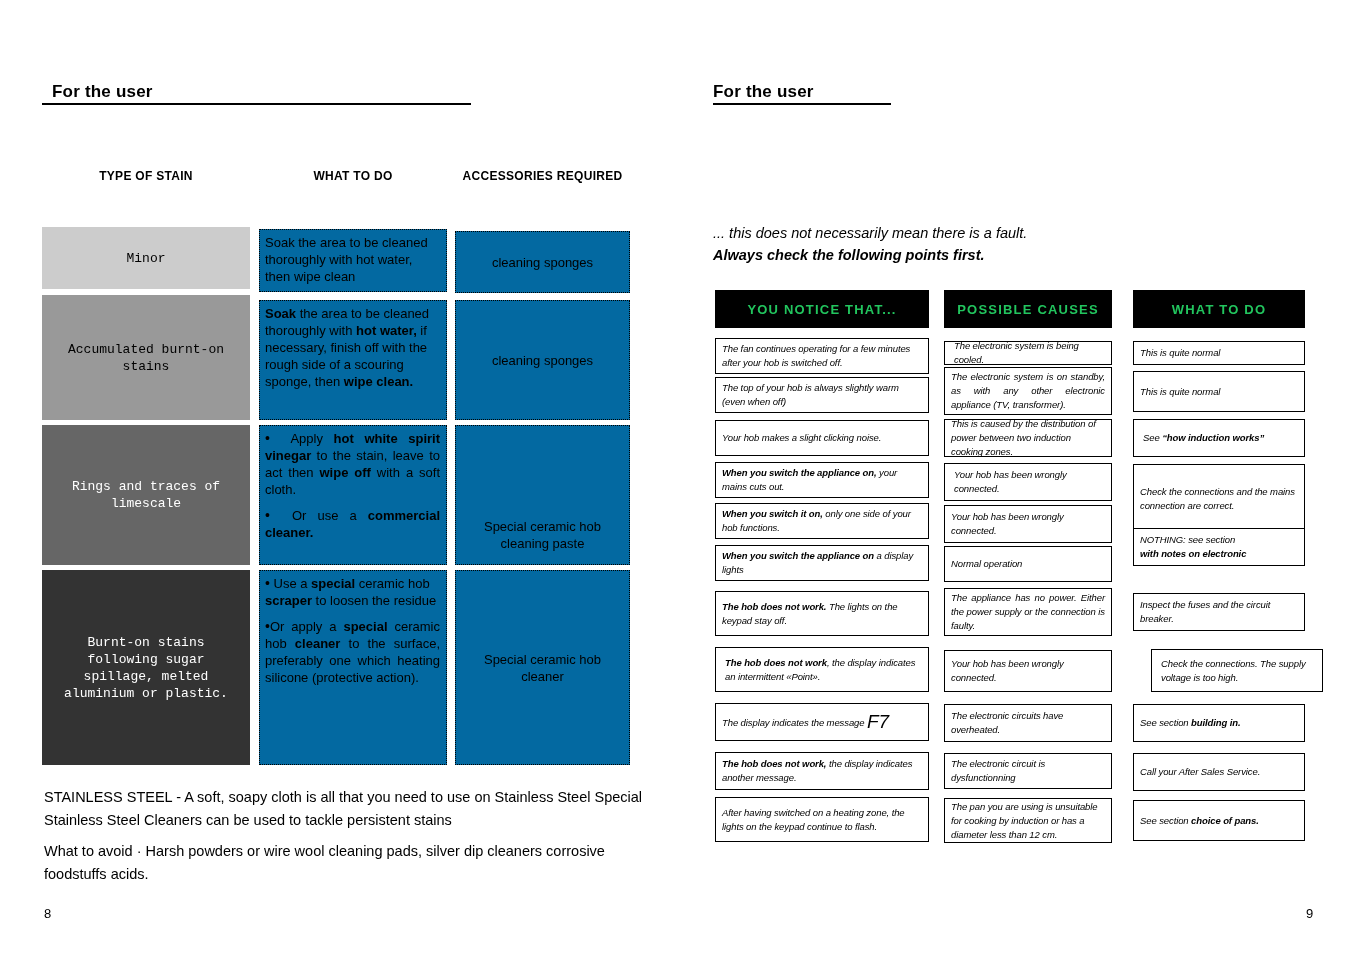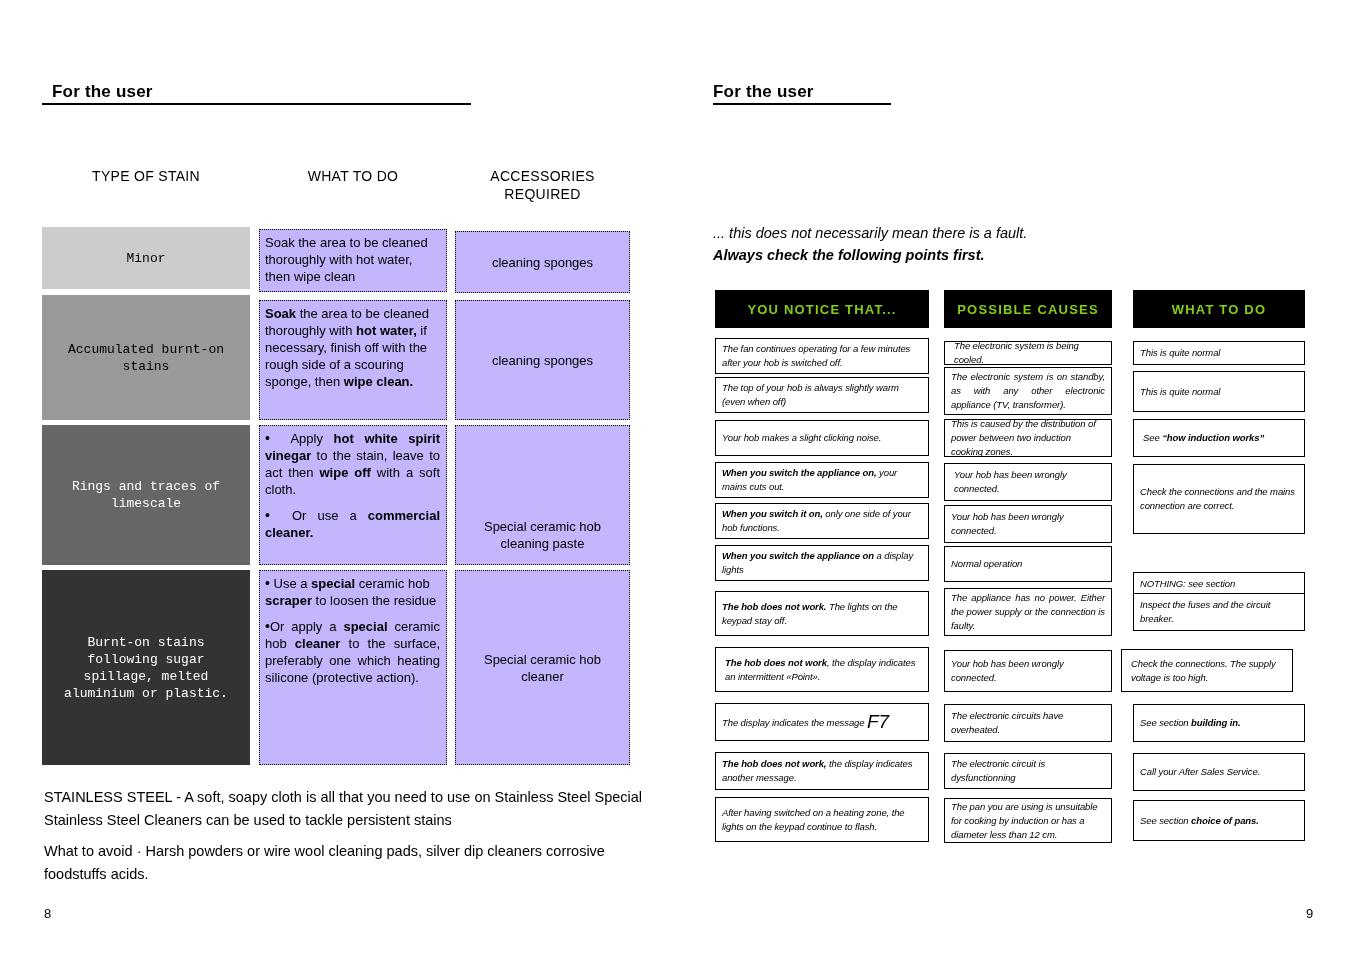--- a/index.html
+++ b/index.html
@@ -39,22 +39,22 @@
     position: absolute;
     height: 2px;
     background: #000;
   }
   .rule-left  { left: 42px;  top: 103px; width: 429px; }
   .rule-right { left: 713px; top: 103px; width: 178px; }
 
   
   .col-head {
     position: absolute;
-    font-weight: normal;
-    font-size: 14px;
+    font-weight: bold;
+    font-size: 12px;
     text-align: center;
     letter-spacing: 0.3px;
     line-height: 18px;
   }
   .ch-type { left: 42px;  top: 167px; width: 208px; }
   .ch-what { left: 259px; top: 167px; width: 188px; }
   .ch-acc  { left: 455px; top: 167px; width: 175px; }
 
   .cell {
     position: absolute;
@@ -69,21 +69,21 @@
     align-items: center;
     justify-content: center;
     text-align: center;
     padding: 4px 8px;
   }
   .stain-cell .txt { width: 100%; font-family: Liberation Mono, monospace; }
 
   
   .box-cell {
     border: 1px dotted #000;
-    background: #c4b5fd;
+    background: #0369a1;
     padding: 4px 6px 4px 5px;
   }
   .box-cell.center {
     display: flex;
     align-items: center;
     justify-content: center;
     text-align: center;
     padding: 4px 8px;
   }
   .box-cell p {
@@ -126,21 +126,21 @@
     font-size: 14.5px;
     font-style: italic;
     line-height: 22px;
   }
   .intro .strong { font-weight: bold; }
 
   
   .tbl-head {
     position: absolute;
     background: #000;
-    color: #84cc16;
+    color: #22c55e;
     font-weight: bold;
     font-size: 13px;
     letter-spacing: 1.2px;
     text-align: center;
     display: flex;
     align-items: center;
     justify-content: center;
     line-height: 17px;
     box-sizing: border-box;
     padding: 2px;
@@ -318,30 +318,30 @@
   </div>
   <div class="tb" style="left:1133px; top:371px; width:172px; height:41px;">
     <span class="inner">This is quite normal</span>
   </div>
   <div class="tb pad-mid" style="left:1133px; top:419px; width:172px; height:38px;">
     <span class="inner"><span>See </span><b>“how induction works”</b></span>
   </div>
   <div class="tb" style="left:1133px; top:464px; width:172px; height:70px;">
     <span class="inner">Check the connections and the mains connection are correct.</span>
   </div>
-  <div class="tb" style="left:1133px; top:572px; width:172px; height:38px;">
+  <div class="tb" style="left:1133px; top:528px; width:172px; height:38px;">
     <span class="inner">
       <span>NOTHING: see section</span><br>
       <b>with notes on electronic</b>
     </span>
   </div>
   <div class="tb" style="left:1133px; top:593px; width:172px; height:38px;">
     <span class="inner">Inspect the fuses and the circuit breaker.</span>
   </div>
-  <div class="tb pad-mid" style="left:1121px; top:649px; width:172px; height:43px;justify-content:center;">
+  <div class="tb pad-mid" style="left:1151px; top:649px; width:172px; height:43px;justify-content:center;">
     <span class="inner">Check the connections. The supply voltage is too high.</span>
   </div>
   <div class="tb" style="left:1133px; top:704px; width:172px; height:38px;">
     <span class="inner"><span>See section </span><b>building in.</b></span>
   </div>
   <div class="tb" style="left:1133px; top:753px; width:172px; height:38px;">
     <span class="inner">Call your After Sales Service.</span>
   </div>
   <div class="tb" style="left:1133px; top:800px; width:172px; height:41px;">
     <span class="inner"><span>See section </span><b>choice of pans.</b></span>

